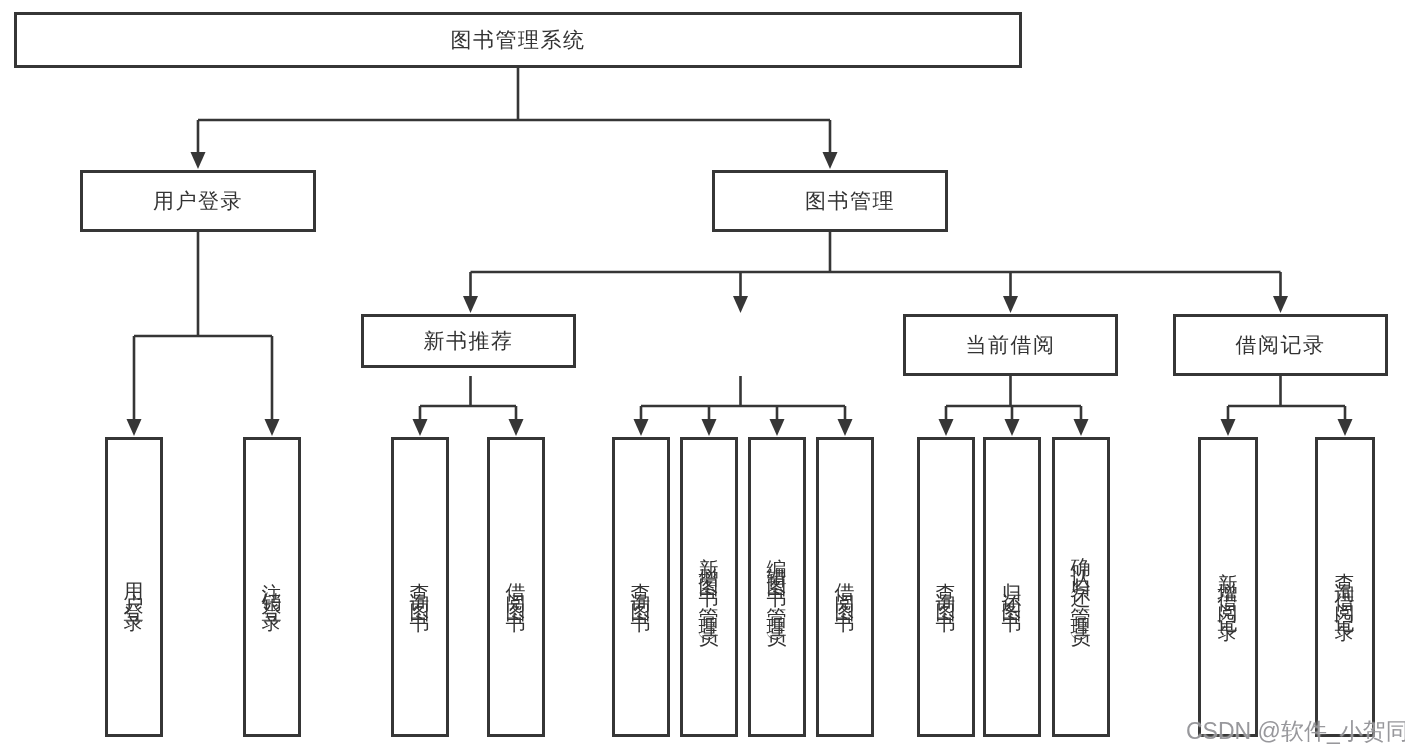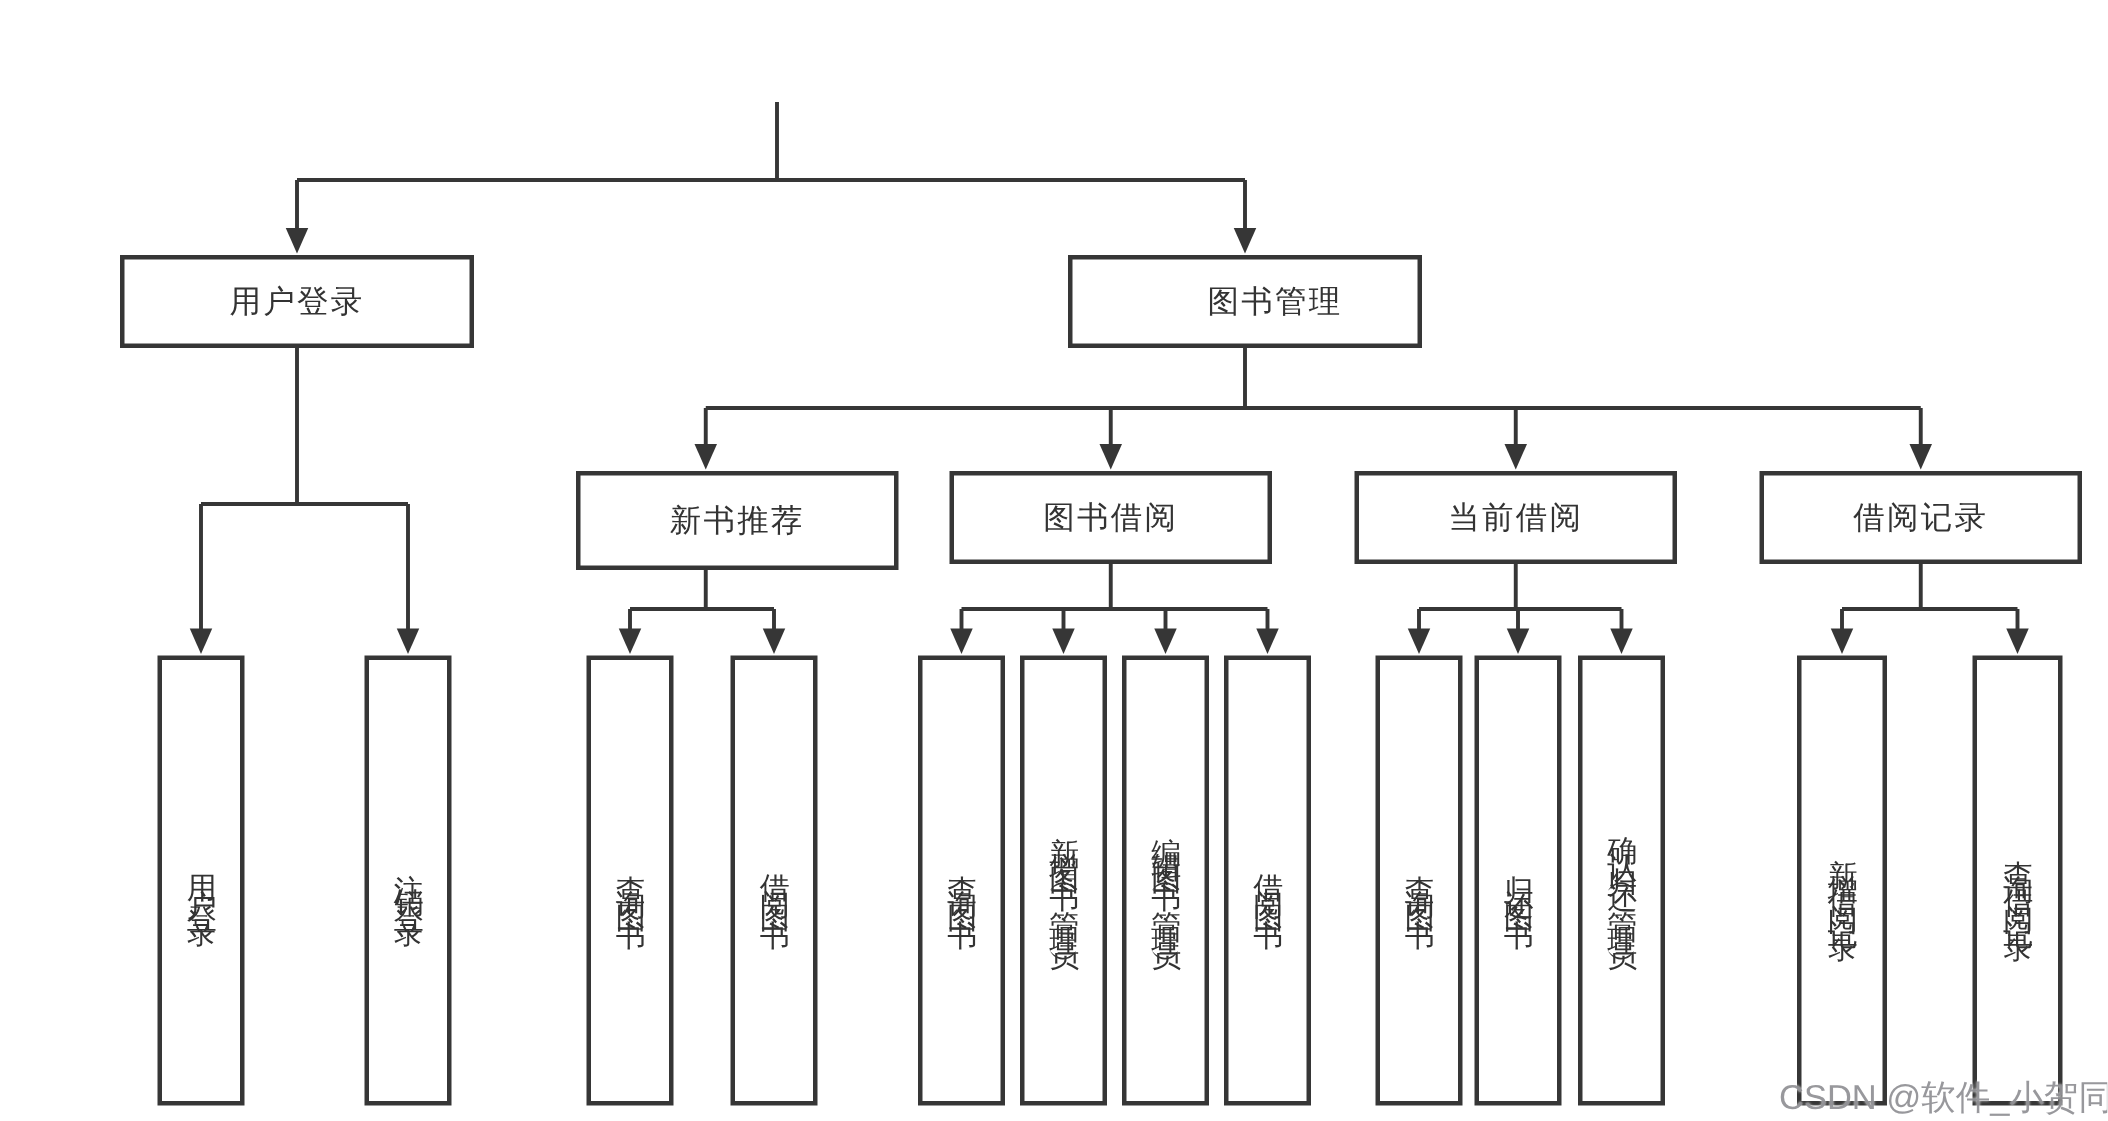--- a/index.html
+++ b/index.html
@@ -87,33 +87,33 @@
       <polygon points="769.5,419 784.5,419 777,436"></polygon>
       <polygon points="837.5,419 852.5,419 845,436"></polygon>
       <polygon points="938.5,419 953.5,419 946,436"></polygon>
       <polygon points="1004.5,419 1019.5,419 1012,436"></polygon>
       <polygon points="1073.5,419 1088.5,419 1081,436"></polygon>
       <polygon points="1220.5,419 1235.5,419 1228,436"></polygon>
       <polygon points="1337.5,419 1352.5,419 1345,436"></polygon>
     </g>
   </svg>
 
+  <div class="box" style="left:14px; top:12px; width:1008px; height:56px;">
+    <span class="hlabel">图书管理系统</span>
+  </div>
 
   <div class="box" style="left:80px; top:170px; width:236px; height:62px;">
     <span class="hlabel">用户登录</span>
   </div>
   <div class="box" style="left:712px; top:170px; width:236px; height:62px;padding-left:40px;">
     <span class="hlabel">图书管理</span>
   </div>
 
-  <div class="box" style="left:384px; top:314px; width:215px; height:66px;">
+  <div class="box" style="left:361px; top:314px; width:215px; height:54px;">
     <span class="hlabel">新书推荐</span>
-  </div>
-  <div class="box" style="left:633px; top:314px; width:215px; height:62px;">
-    <span class="hlabel">图书借阅</span>
   </div>
   <div class="box" style="left:1173px; top:314px; width:215px; height:62px;">
     <span class="hlabel">借阅记录</span>
   </div>
   <div class="box" style="left:903px; top:314px; width:215px; height:62px;">
     <span class="hlabel">当前借阅</span>
   </div>
 
   <div class="box" style="left:105px; top:437px; width:58px; height:300px;">
     <span class="vlabel">用户登录</span>

